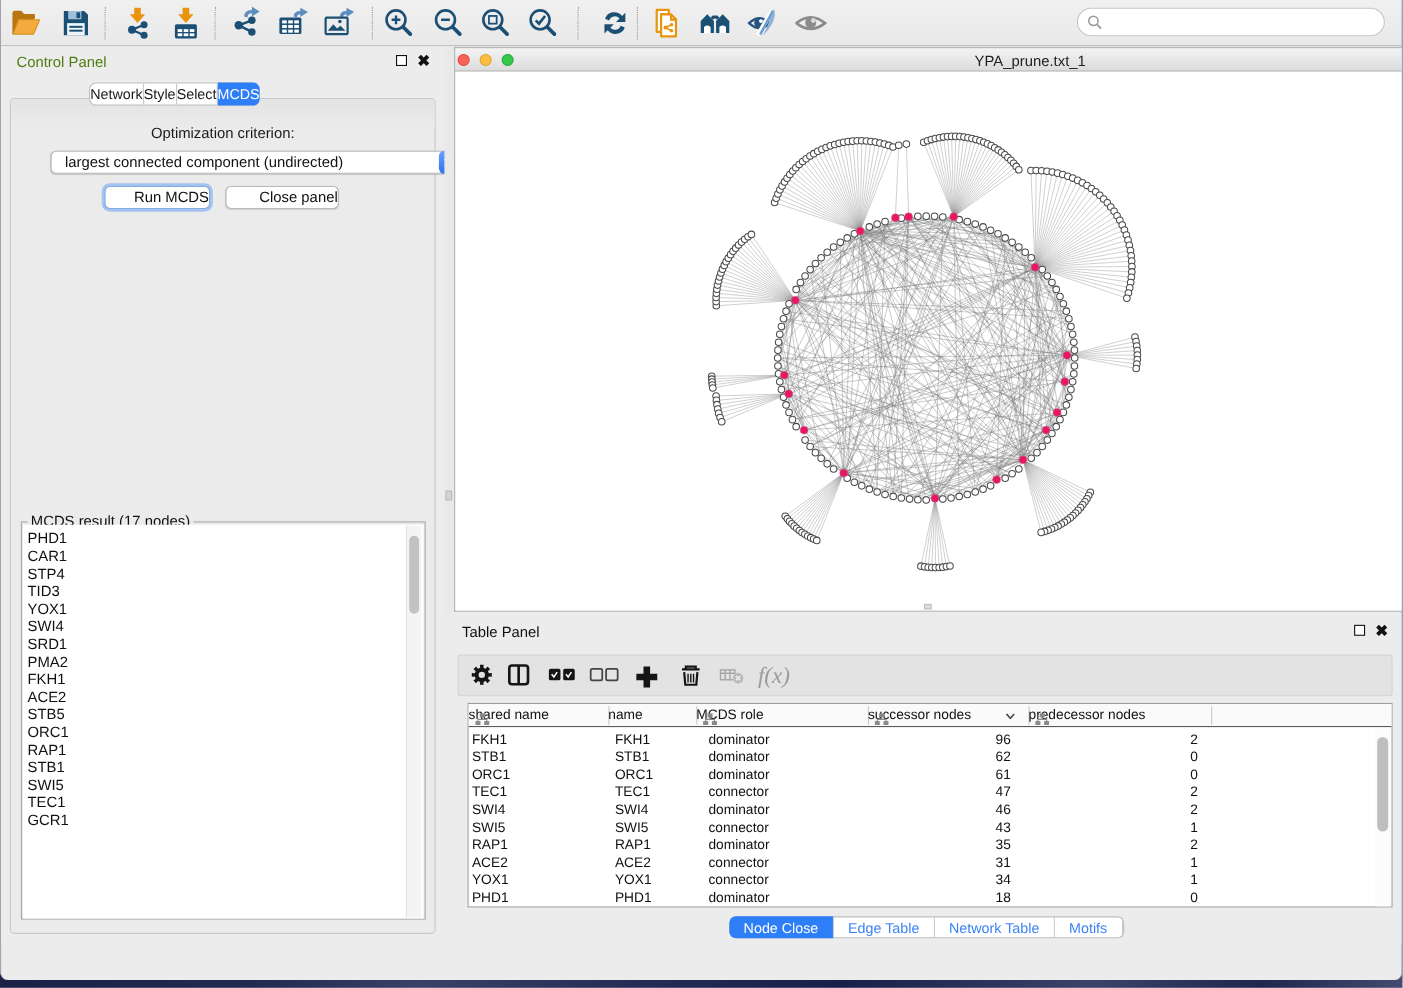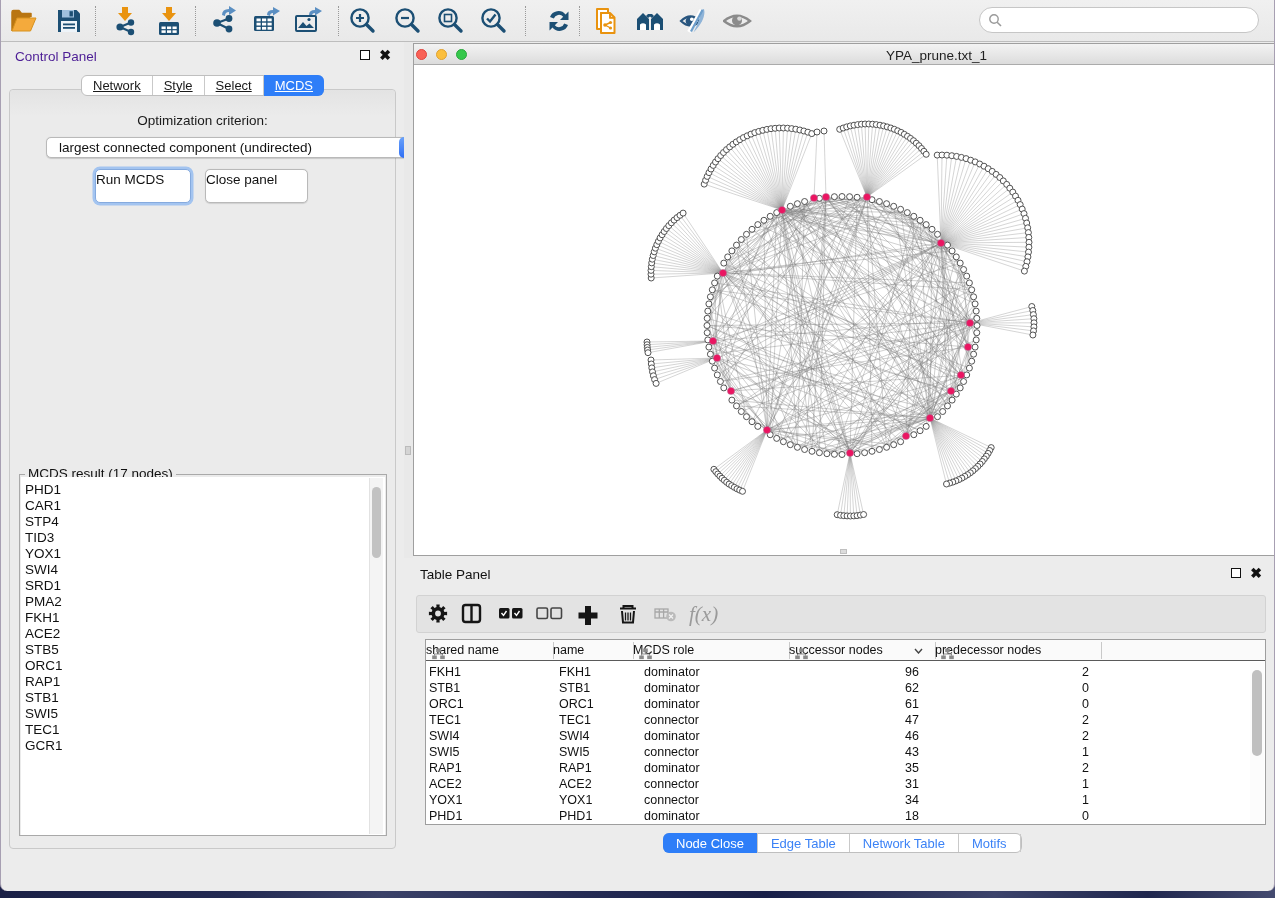--- a/index.html
+++ b/index.html
@@ -12,43 +12,43 @@
 
 #toolbar { position:absolute; left:0; top:0; width:100%; height:42px;
   background:linear-gradient(#f0f0f0,#e9e9e9); border-bottom:1px solid #bdbdbd; }
 .sep { position:absolute; top:6px; height:30px; width:0; border-left:1px dotted #9a9a9a; }
 .tbi { position:absolute; top:5px; }
 #searchbox { position:absolute; left:978px; top:7px; width:280px; height:26px;
   background:#fff; border:1px solid #c6c6c6; border-radius:13px; }
 #searchbox svg { position:absolute; left:8px; top:5px; }
 
 #cp { position:absolute; left:0; top:42px; width:403px; height:817px; background:#ececec; }
-#cp-title { position:absolute; left:14px; top:7px; font-size:13.5px; color:#4c1d95; }
+#cp-title { position:absolute; left:14px; top:7px; font-size:13.5px; color:#4d7c0f; }
 .winbtns { position:absolute; display:flex; gap:9px; align-items:center; }
 #cp .winbtns { right:13px; top:8px; }
 .floatbox { width:10px; height:10px; border:1.4px solid #111; background:#fff; }
 .closex { font-size:14px; font-weight:bold; color:#111; line-height:10px; font-family:"Liberation Sans",sans-serif;}
 #tabs { position:absolute; left:80px; top:33px; height:21px; display:flex;
   background:#fff; border:1px solid #bfbfbf; border-radius:6px; z-index:3; }
-#tabs .tab { font-size:13px; color:#1a1a1a; padding:0 11px; line-height:20px;
-  border-right:1px solid #c9c9c9;text-decoration:underline; }
+#tabs .tab { font-size:13px; color:#1a1a1a; padding:0 0; line-height:20px;
+  border-right:1px solid #c9c9c9; }
 #tabs .tab:last-child { border-right:none; }
 #tabs .tab.sel { background:#2e7ef8; color:#fff; border-radius:0 6px 6px 0; margin:-1px -1px -1px 0; line-height:22px;}
 #cp-panel { position:absolute; left:8px; top:47px; width:387px; height:760px;
   background:#ebebeb; border:1px solid #c9c9c9; border-radius:4px; }
 #cp-panel::before { content:""; position:absolute; left:0; top:0; width:100%; height:26px;
   background:linear-gradient(#e3e3e3,#ebebeb); border-radius:4px 4px 0 0; }
 #opt-label { position:absolute; left:0; top:71px; width:100%; text-align:center; font-size:13.5px; color:#1a1a1a; }
 #dropdown { position:absolute; left:45px; top:95px; width:372px; height:21px;
   background:#fff; border:1px solid #b9b9b9; border-radius:5px; box-shadow:0 0.5px 1px rgba(0,0,0,.15);}
 #dropdown .dd-text { position:absolute; left:12px; top:0; font-size:13.5px; line-height:20px; color:#111; }
 #dd-btn { position:absolute; right:-1px; top:-1px; width:19px; height:21px;
   background:linear-gradient(#6ba2f9,#2f6ff5); border-radius:5px; }
-.btn { position:absolute; height:34px; background:#fff; border:1px solid #b9b9b9;
-  border-radius:5px; font-size:13.5px; color:#111; text-align:left; line-height:19px;
+.btn { position:absolute; height:21px; background:#fff; border:1px solid #b9b9b9;
+  border-radius:5px; font-size:13.5px; color:#111; text-align:right; line-height:19px;
   box-shadow:0 0.5px 1px rgba(0,0,0,.12); }
 #run-btn { left:94px; top:127px; width:96px; box-shadow:0 0 0 2.5px #a3c4f0; border-color:#85aade;}
 #close-btn { left:204px; top:127px; width:103px; }
 #fieldset { position:absolute; left:18px; top:432px; width:368px; height:362px;
   border:1px solid #a9a9a9; }
 #fieldset-label { position:absolute; left:24px; top:424px; font-size:13.5px; color:#111;
   background:#ebebeb; padding:0 3px; }
 #listbox { position:absolute; left:20px; top:435px; width:364px; height:358px; background:#fff;
   font-size:13.5px; color:#111; }
 #listbox .li { padding-left:4px; height:16px; line-height:16px; }

